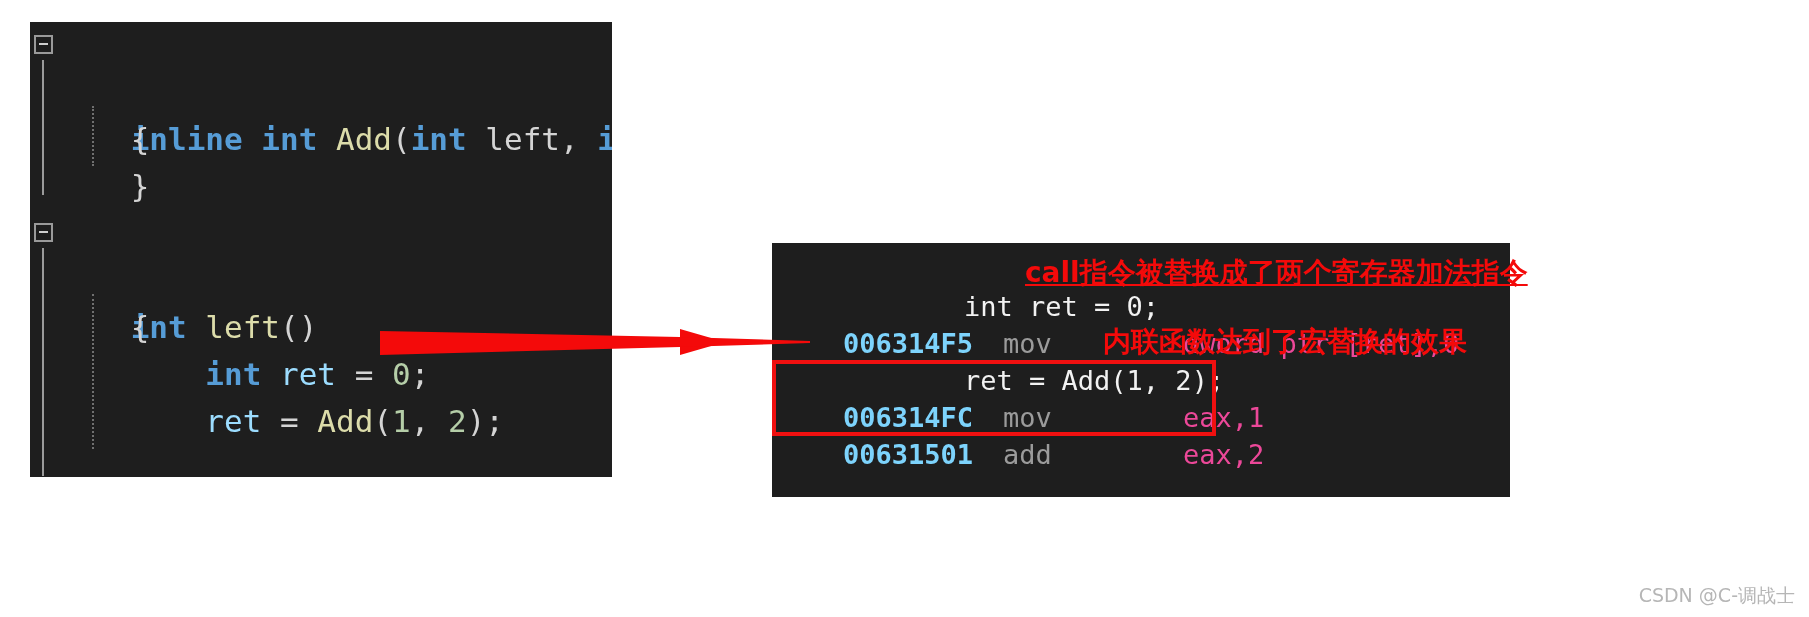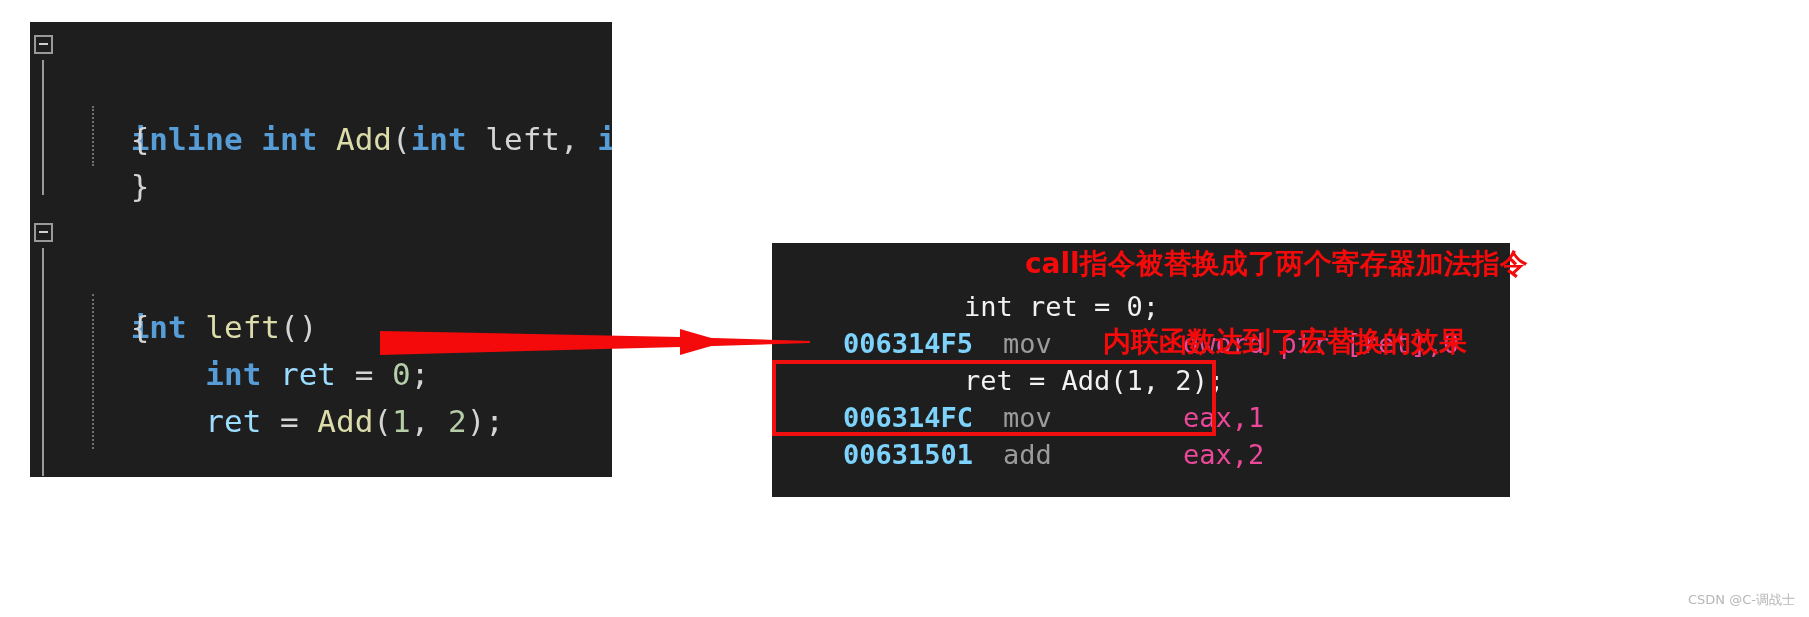--- a/index.html
+++ b/index.html
@@ -119,38 +119,38 @@
   }
 
   
   .annot {
     position: absolute;
     color: #f40a0a;
     font-weight: bold;
     font-family: "DejaVu Sans", "Liberation Sans", sans-serif;
     white-space: nowrap;
   }
-  #annot-1 { left: 1025px; top: 245px; font-size: 28px; }
+  #annot-1 { left: 1025px; top: 254px; font-size: 28px; text-decoration: underline; }
   #annot-2 { left: 1103px; top: 323px; font-size: 28px; }
 
   
   #arrow-svg {
     position: absolute;
     left: 380px;
     top: 315px;
     width: 440px;
     height: 60px;
   }
 
   
   #watermark {
     position: absolute;
     right: 14px;
     bottom: 8px;
-    font-size: 13px;
+    font-size: 19px;
     color: #b6b6b6;
     font-family: "DejaVu Sans", "Liberation Sans", sans-serif;
     white-space: nowrap;
   }
 </style>
 </head>
 <body>
 
 <div id="code-editor">
 

